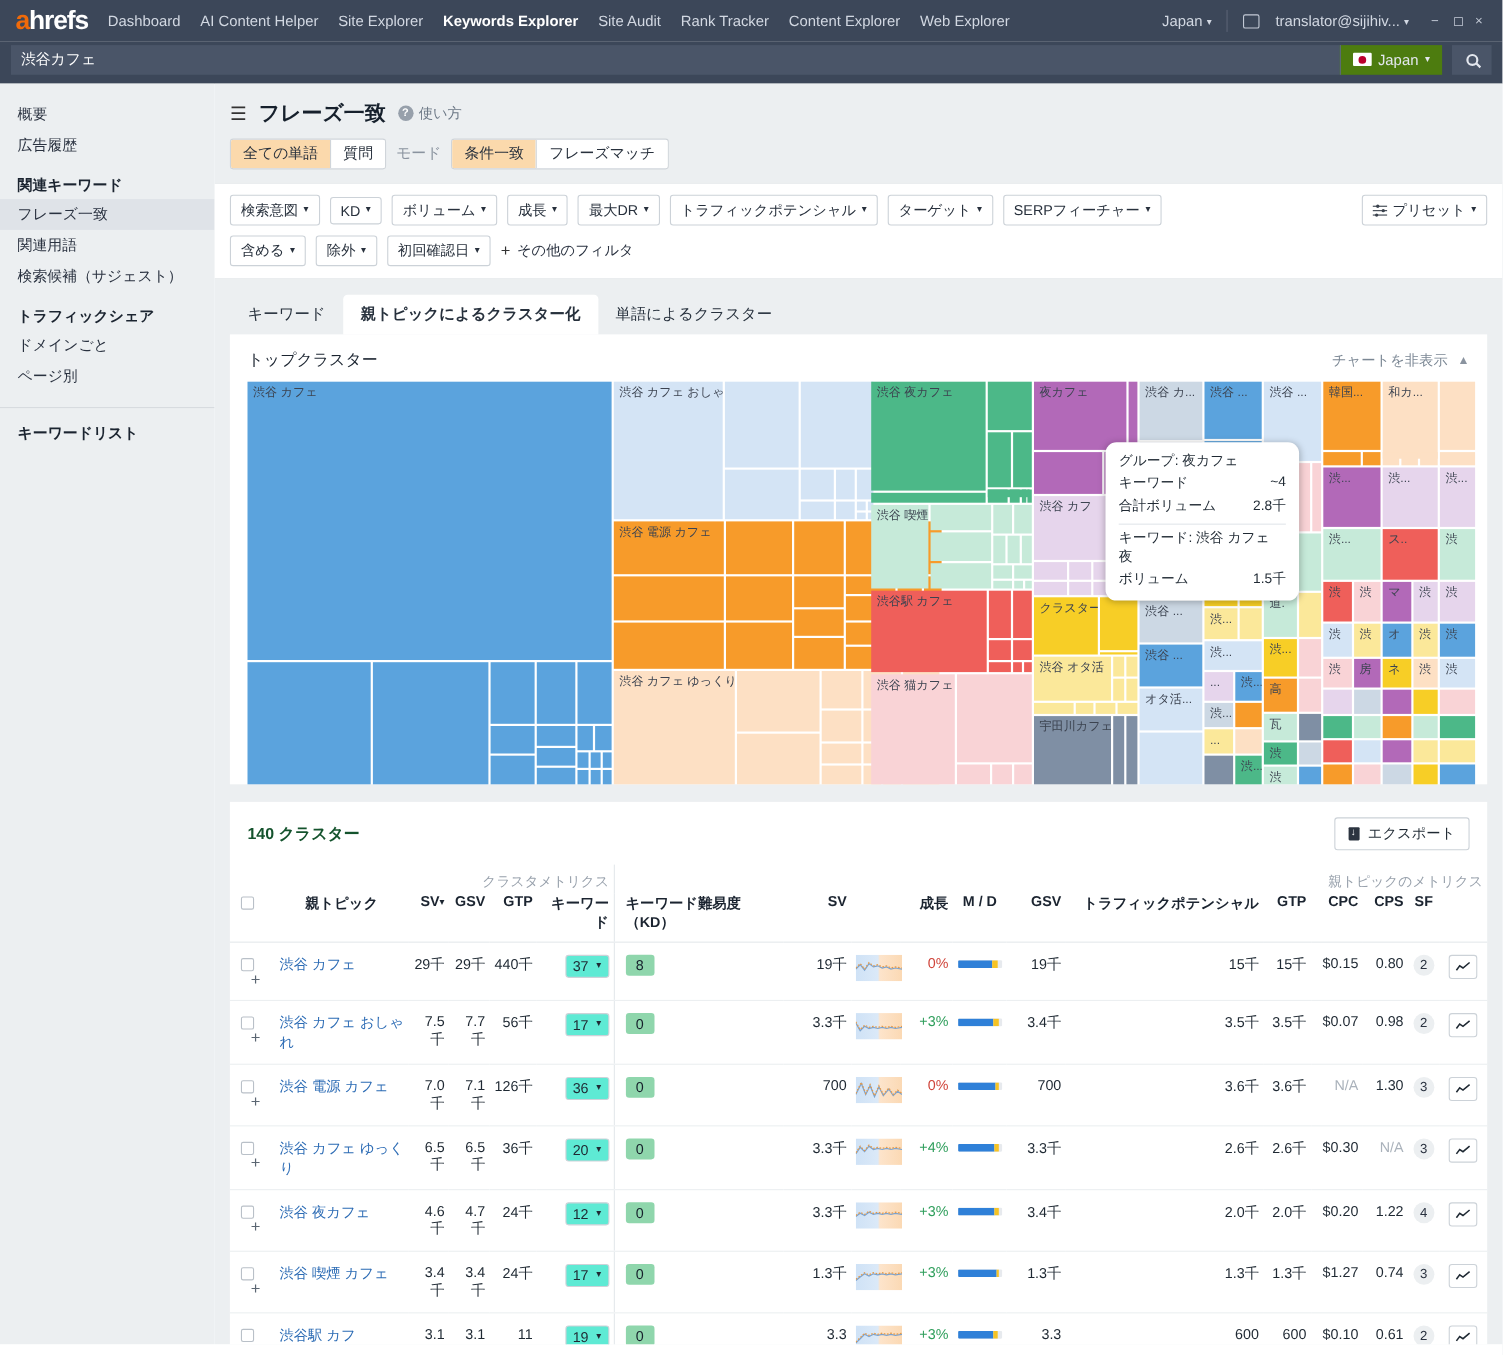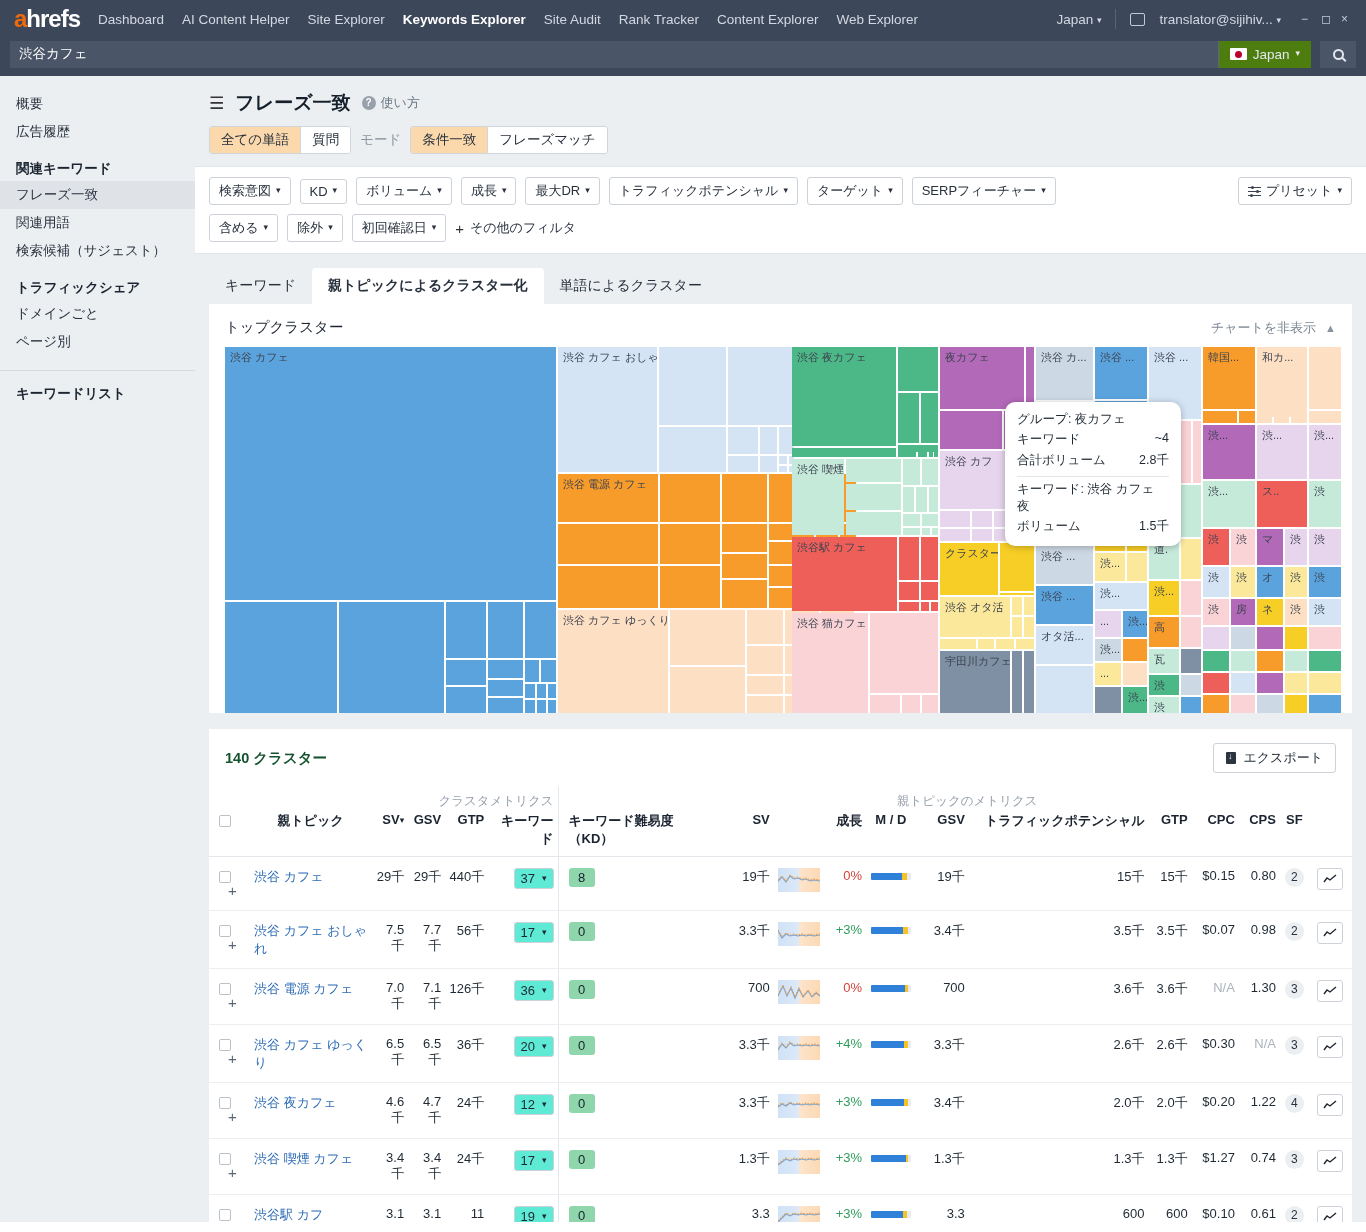--- a/index.html
+++ b/index.html
@@ -722,21 +722,21 @@
             <col style="width:42px">
             <col style="width:46px">
           <col style="width:40px">
             <col style="width:28px">
             <col style="width:42px">
         </colgroup>
         <thead>
           <tr class="grouphdr">
             <th colspan="2"></th>
             <th colspan="4" class="tright">クラスタメトリクス</th>
-            <th colspan="12" class="sepleft" style="text-align:center;padding-left:28px">親トピックのメトリクス</th>
+            <th colspan="12" class="sepleft" style="text-align:right;padding-left:28px">親トピックのメトリクス</th>
           </tr>
           <tr>
             <th style="text-align:left;padding-left:10px">
               <span class="chkbox"></span>
             </th>
             <th style="text-align:center">親トピック</th>
             <th class="tright"><span>SV</span><span class="caret">▾</span></th>
             <th class="tright">GSV</th>
             <th class="tright">GTP</th>
             <th class="tright">キーワード</th>

